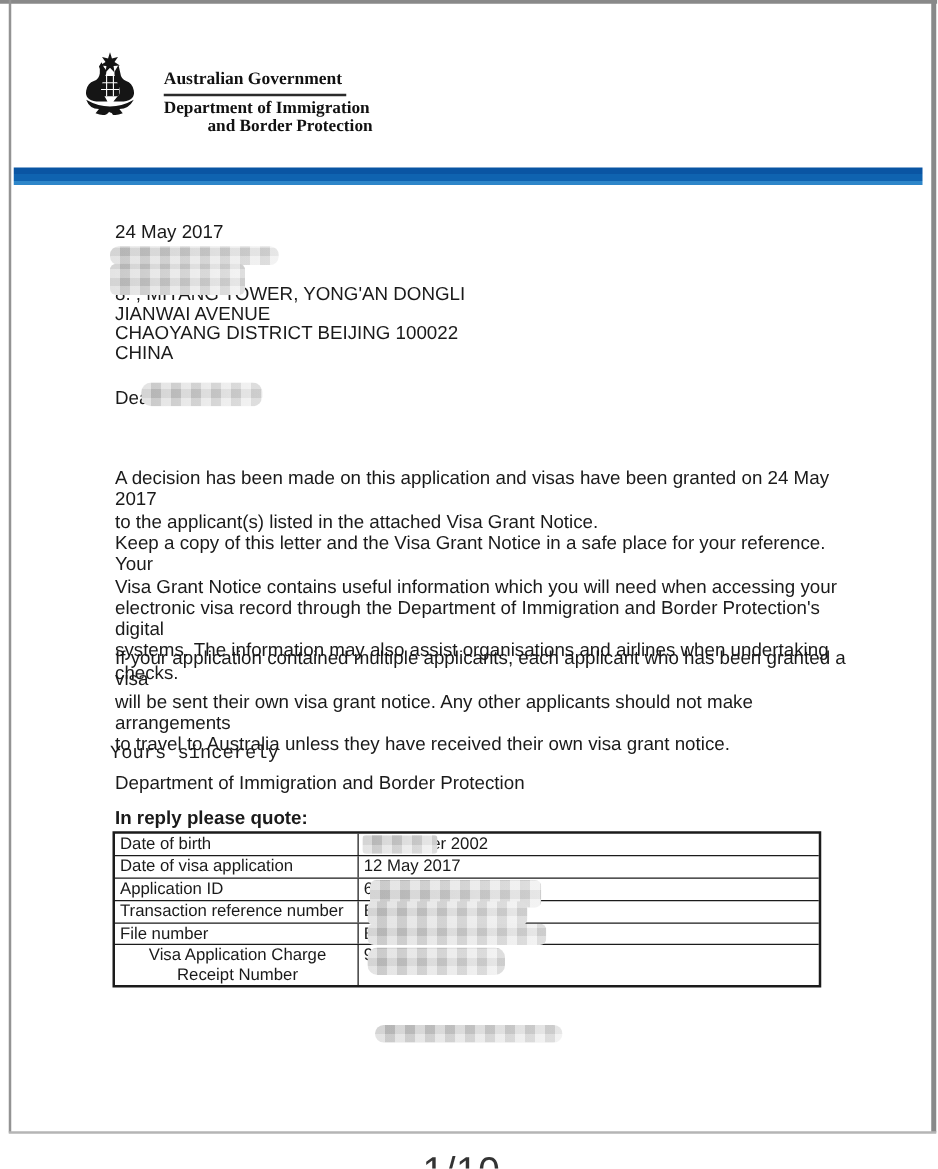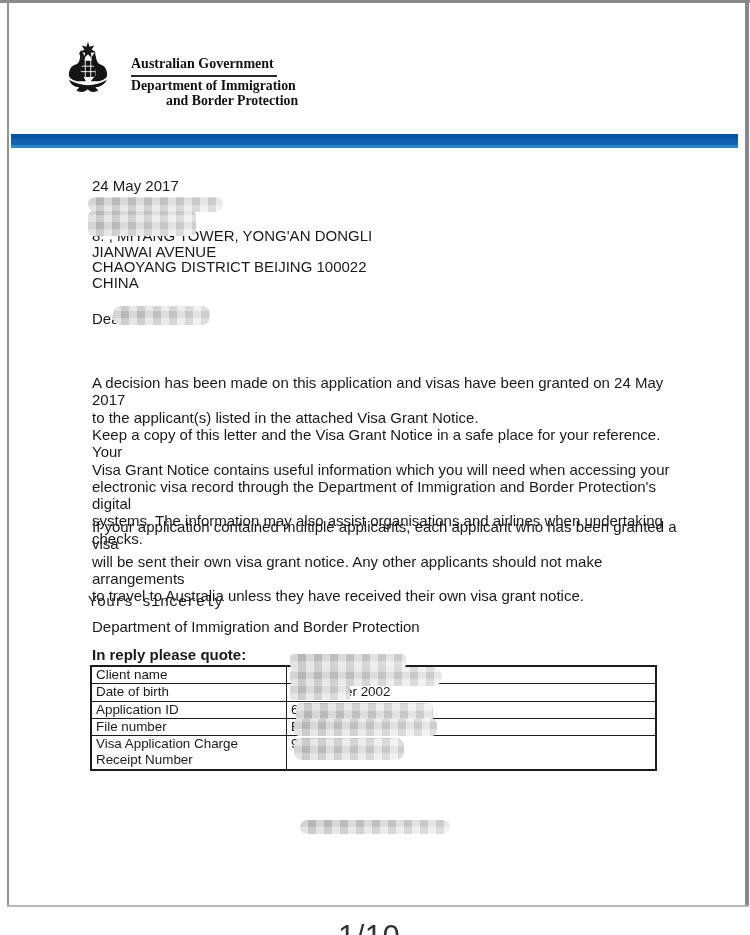--- a/index.html
+++ b/index.html
@@ -101,55 +101,59 @@
 will be sent their own visa grant notice. Any other applicants should not make arrangements
 to travel to Australia unless they have received their own visa grant notice.</div>
 
   <div class="abs body-text" style="left:88px;top:594px;font-family:Liberation Mono, monospace;">Yours sincerely</div>
   <div class="abs body-text" style="left:92px;top:618px;">Department of Immigration and Border Protection</div>
 
   <div class="abs body-text bold" style="left:92px;top:646px;">In reply please quote:</div>
 
   <div class="abs" id="quote-table">
 
-    <div class="trow" style="height:17px;">
-      <div class="tlabel">Client name</div>
-      <div class="tvalue">
-        <div class="redact" style="left:3px;top:-13px;width:116px;height:14px;border-radius:4px;"></div>
-        <div class="redact" style="left:3px;top:0px;width:152px;height:19px;border-radius:6px 10px 10px 6px;"></div>
-      </div>
-    </div>
 
     <div class="trow" style="height:17.5px;">
       <div class="tlabel">Date of birth</div>
       <div class="tvalue">
         <span class="frag" style="left:58px;">er 2002</span>
         <div class="redact" style="left:3px;top:1px;width:60px;height:15px;border-radius:3px;"></div>
       </div>
     </div>
 
+    <div class="trow" style="height:18.5px;">
+      <div class="tlabel">Date of visa application</div>
+      <div class="tvalue">12 May 2017</div>
+    </div>
 
     <div class="trow" style="height:17.5px;">
       <div class="tlabel">Application ID</div>
       <div class="tvalue">
         <span class="frag" style="left:4px;">6</span>
         <div class="redact" style="left:9px;top:1px;width:137px;height:22px;border-radius:5px;"></div>
       </div>
     </div>
 
+    <div class="trow" style="height:18px;">
+      <div class="tlabel">Transaction reference number</div>
+      <div class="tvalue">
+        <span class="frag" style="left:4px;">E</span>
+        <div class="redact" style="left:7px;top:0px;width:128px;height:19px;border-radius:5px;"></div>
+      </div>
+    </div>
 
     <div class="trow" style="height:17px;">
       <div class="tlabel">File number</div>
       <div class="tvalue">
         <span class="frag" style="left:4px;">B</span>
         <div class="redact" style="left:7px;top:0px;width:143px;height:17px;border-radius:5px;"></div>
       </div>
     </div>
 
-    <div class="trow" style="height:32.5px;">
+    <div class="trow" style="height:32.5px;text-align:center;">
       <div class="tlabel pre" style="line-height:16px;">Visa Application Charge
 Receipt Number</div>
       <div class="tvalue">
         <span class="frag" style="left:4px;">9</span>
         <div class="redact" style="left:7px;top:2px;width:110px;height:22px;border-radius:8px;"></div>
       </div>
     </div>
 
 
   </div>

